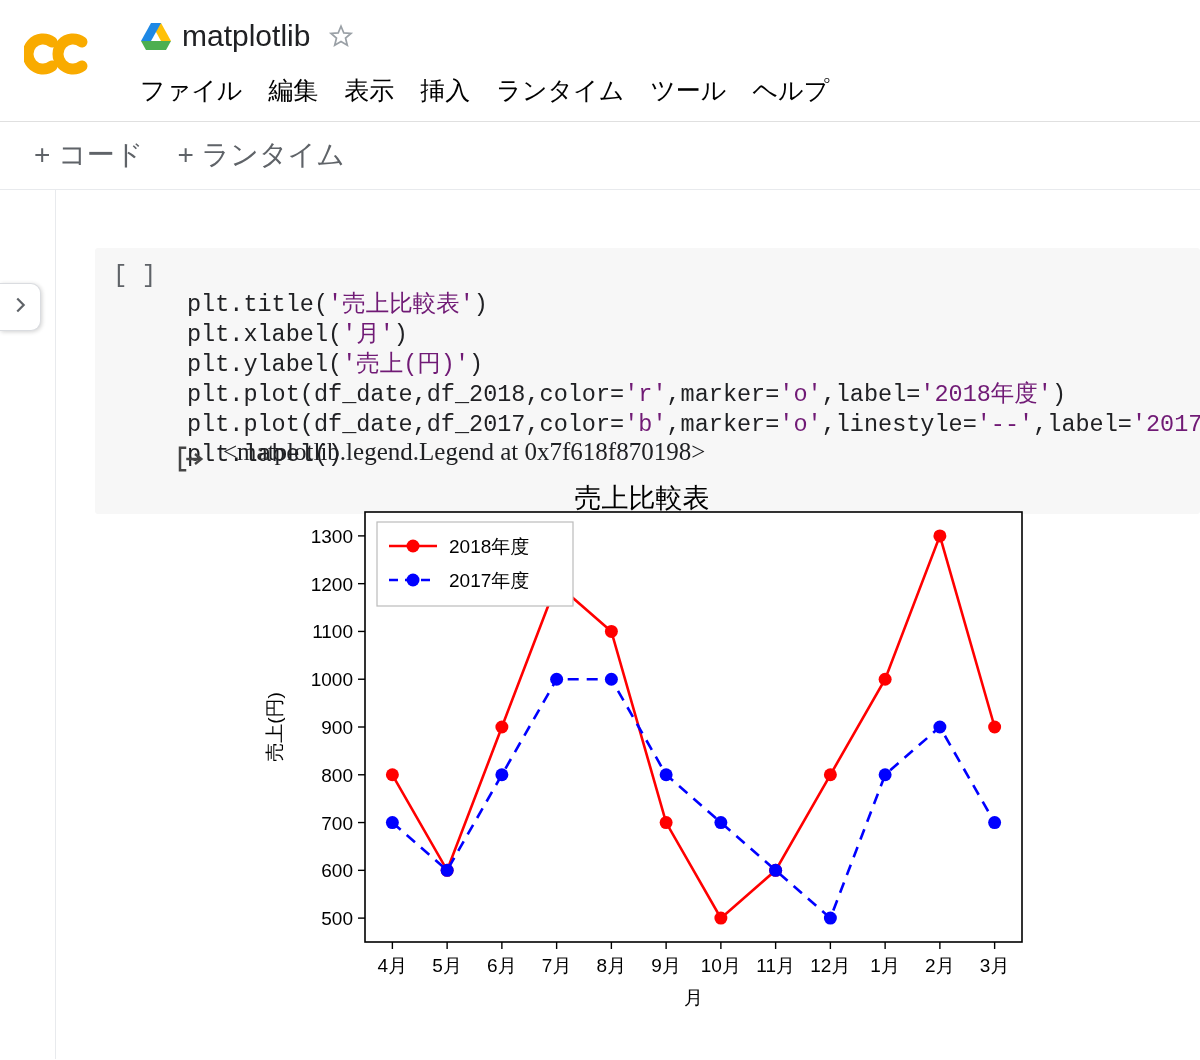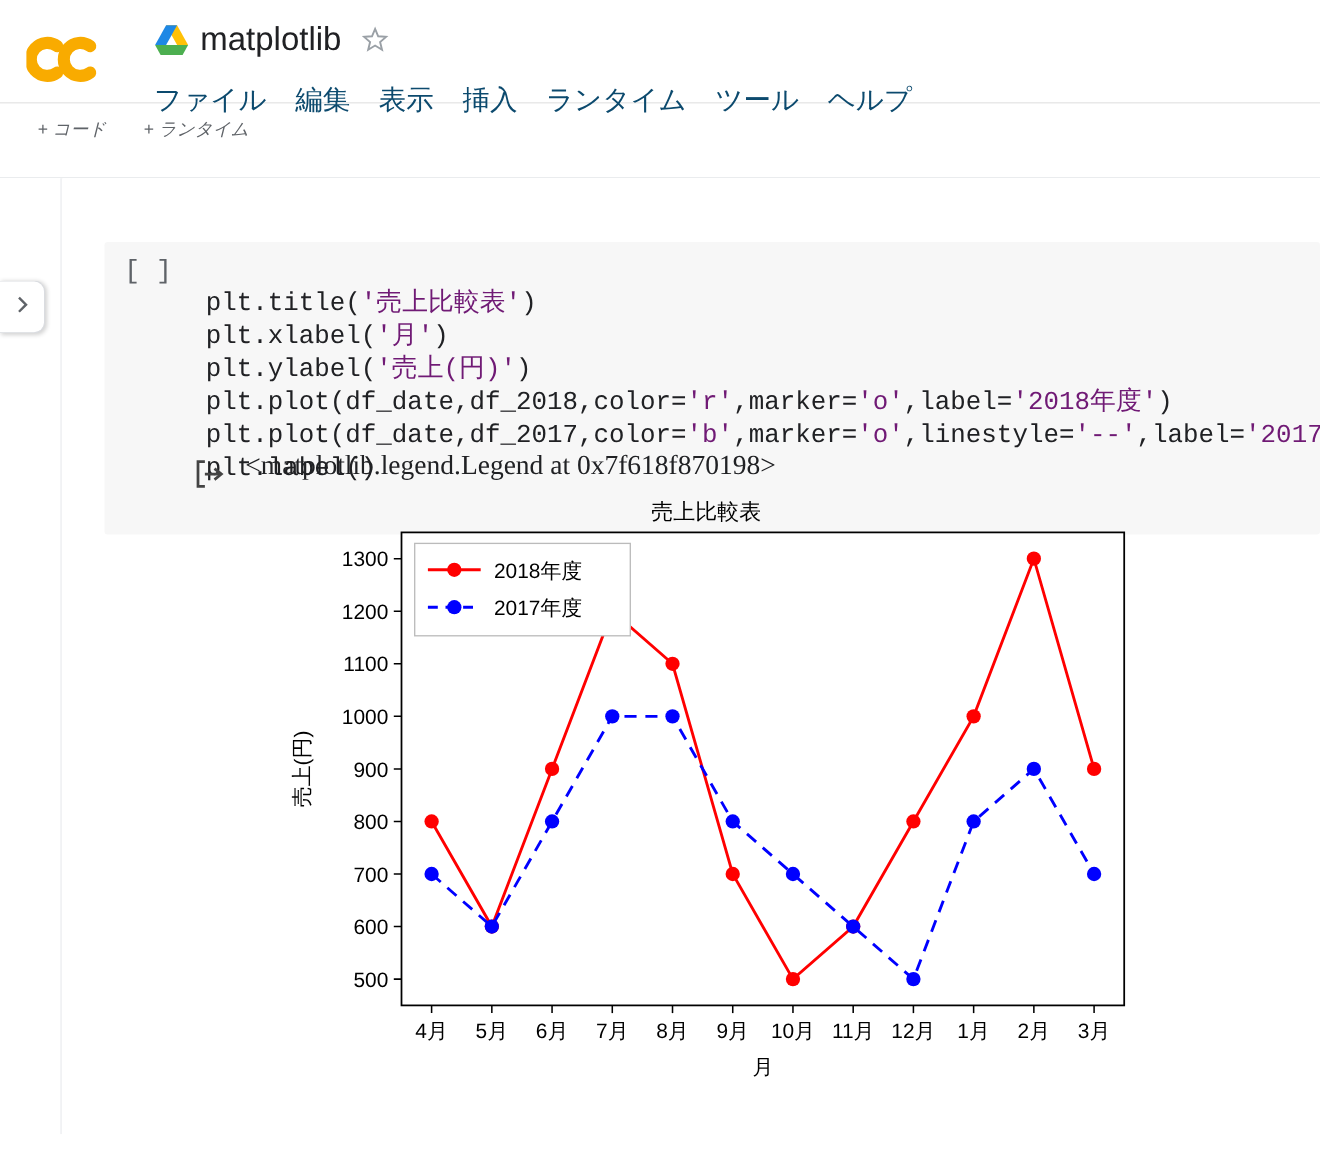--- a/index.html
+++ b/index.html
@@ -12,21 +12,21 @@
     width: 1200px;
     height: 1060px;
     position: relative;
     overflow: hidden;
     color: #202124;
   }
 
   
   .header {
     position: relative;
-    height: 94px;
+    height: 122px;
     border-bottom: 1px solid #e0e0e0;
     box-sizing: border-box;
   }
   .colab-logo {
     position: absolute;
     left: 24px;
     top: 26px;
     width: 86px;
     height: 56px;
   }
@@ -57,45 +57,44 @@
   .menubar {
     position: absolute;
     left: 140px;
     top: 74px;
     display: flex;
     align-items: center;
     gap: 26px;
   }
   .menu-item {
     font-size: 25px;
-    color: #0c4a6e;
+    color: #000000;
     cursor: default;
     white-space: nowrap;
   }
 
   
   .toolbar {
     position: relative;
     height: 68px;
     border-bottom: 1px solid #e8eaed;
     box-sizing: border-box;
   }
   .toolbar-inner {
     position: absolute;
     left: 34px;
     top: 14px;
     display: flex;
     align-items: center;
     gap: 34px;
   }
   .tb-btn {
-    font-size: 16px;
+    font-size: 28px;
     color: #5f6368;
     white-space: nowrap;
-    font-style: italic;
   }
 
   
   .body-area {
     position: relative;
     height: 869px;
   }
   .left-rail {
     position: absolute;
     left: 0;
@@ -190,21 +189,21 @@
     top: 290px;
     width: 790px;
     height: 540px;
   }
   .chart-title {
     position: absolute;
     left: 0;
     top: 0;
     width: 100%;
     text-align: center;
-    font-size: 20px;
+    font-size: 27px;
     color: #000;
   }
   svg.plot { display: block; }
   .tick-label { font-size: 19px; fill: #000; }
 </style>
 </head>
 <body>
 
 <div class="header">
 

